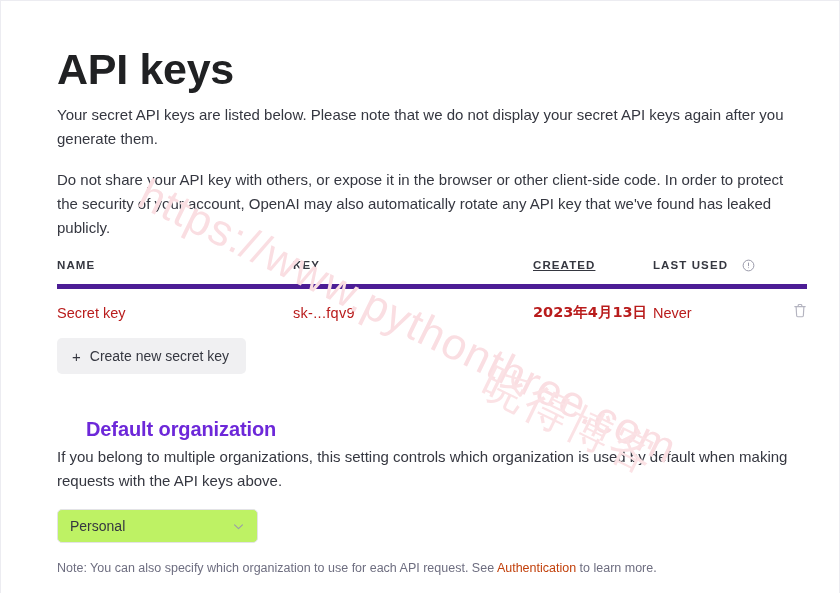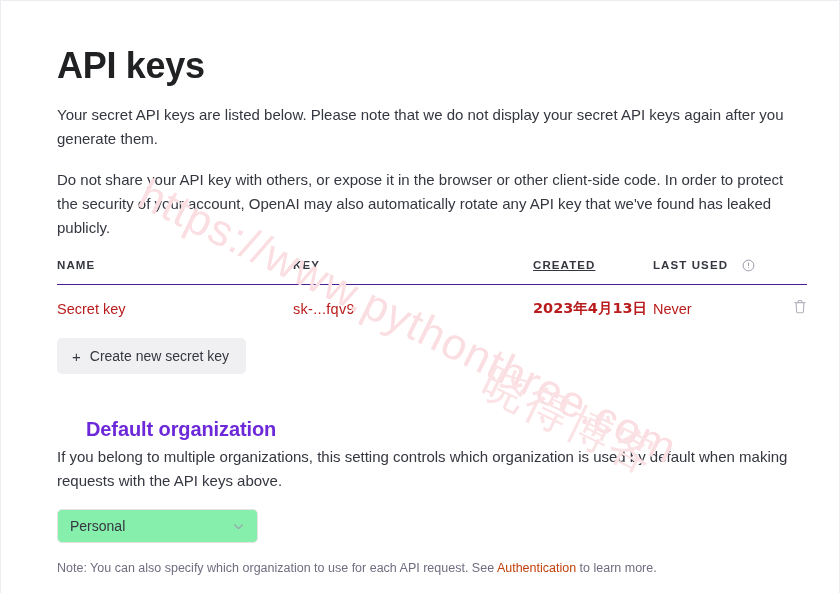--- a/index.html
+++ b/index.html
@@ -59,21 +59,21 @@
     font-size: 44px;
     transform: rotate(26deg);
     transform-origin: left top;
     letter-spacing: 3px;
     color: #fbe2e5;
     font-family: "DejaVu Sans", sans-serif;
   }
 
   
   #page-title {
-    font-size: 36px;
+    font-size: 43px;
     font-weight: 700;
     letter-spacing: -0.3px;
     margin: 0;
     position: absolute;
     top: 44px;
     left: 0;
     color: #202123;
   }
   .para {
     position: absolute;
@@ -96,21 +96,21 @@
     border-collapse: collapse;
   }
   #keys-table th {
     text-align: left;
     font-size: 11.5px;
     font-weight: 700;
     letter-spacing: 1.1px;
     color: #353740;
     padding: 0 0 13px 0;
     vertical-align: bottom;
-    border-bottom: 1px solid #4c1d95;
+    border-bottom: 5px solid #4c1d95;
     white-space: nowrap;
   }
   #keys-table td {
     font-size: 14.5px;
     color: #b91c1c;
     padding: 14px 0 0 0;
     vertical-align: middle;
     white-space: nowrap;
   }
   .col-name { width: 236px; }
@@ -179,21 +179,21 @@
   #org-desc { top: 444px; width: 740px; }
 
   #org-select-wrapper {
     position: absolute;
     top: 508px;
     left: 0;
     width: 201px;
     height: 34px;
     border: 1px solid #e3e3e6;
     border-radius: 5px;
-    background: #86efac;
+    background: #bef264;
     display: flex;
     align-items: center;
     justify-content: space-between;
     padding: 0 11px 0 12px;
     box-sizing: border-box;
     cursor: pointer;
   }
   #org-select-value {
     font-size: 14px;
     color: #353740;

